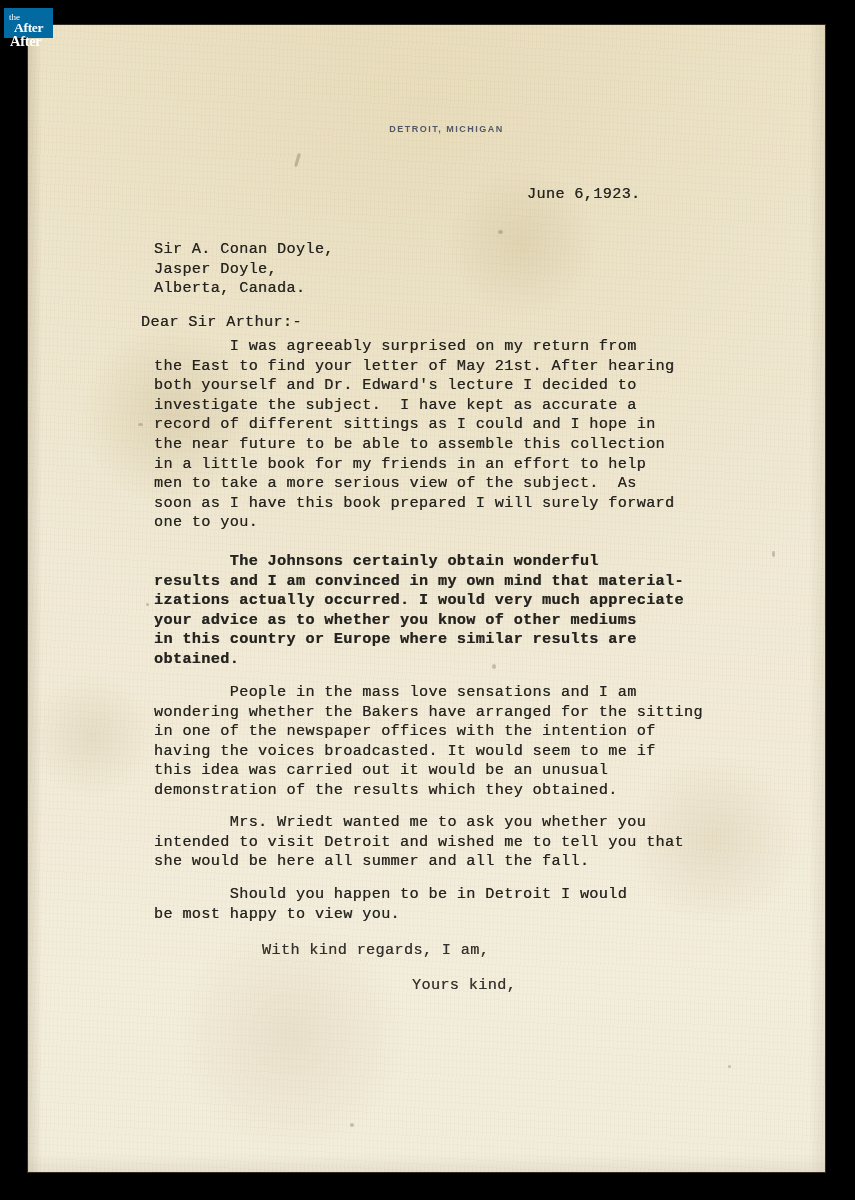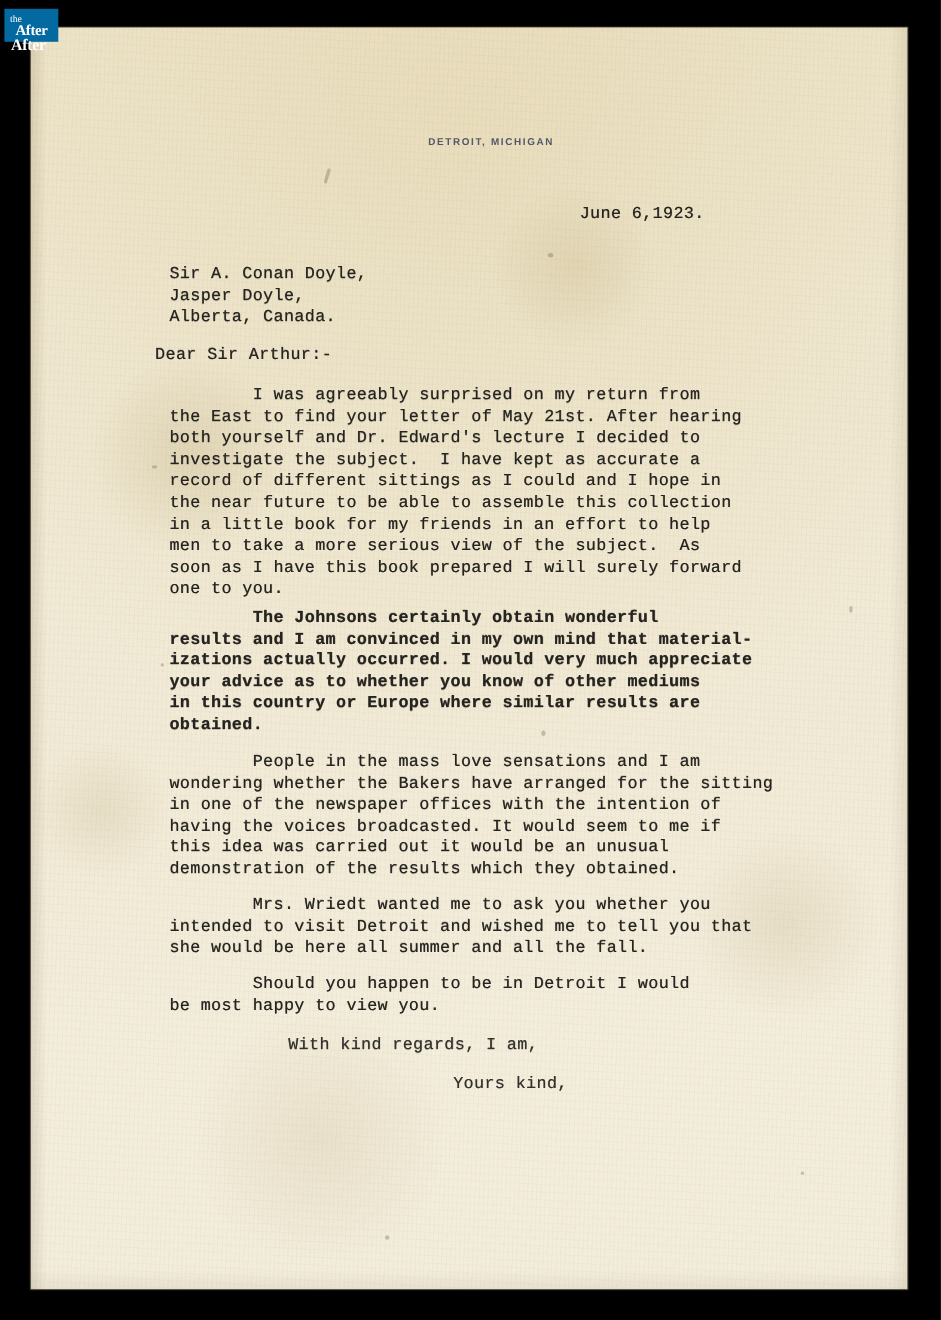--- a/index.html
+++ b/index.html
@@ -156,21 +156,21 @@
       0.35px 0 0 rgba(40,38,32,0.38),
       0 0.35px 0 rgba(40,38,32,0.22),
       -0.3px -0.2px 0 rgba(60,56,44,0.18);
   }
 
   #date-line      { left: 499px; top: 160px; }
   #address-block  { left: 126px; top: 215px; }
   #salutation     { left: 113px; top: 288px; }
 
   .para           { left: 126px; }
-  #para-1         { top: 325px; }
+  #para-1         { top: 312px; }
   #para-2         { top: 527px; font-weight: bold; }
   #para-3         { top: 658px; }
   #para-4         { top: 788px; }
   #para-5         { top: 860px; }
 
   #closing-regards{ left: 234px; top: 916px; }
   #closing-signoff{ left: 384px; top: 951px; }
 
   
   .tw.faded { opacity: 0.93; }

